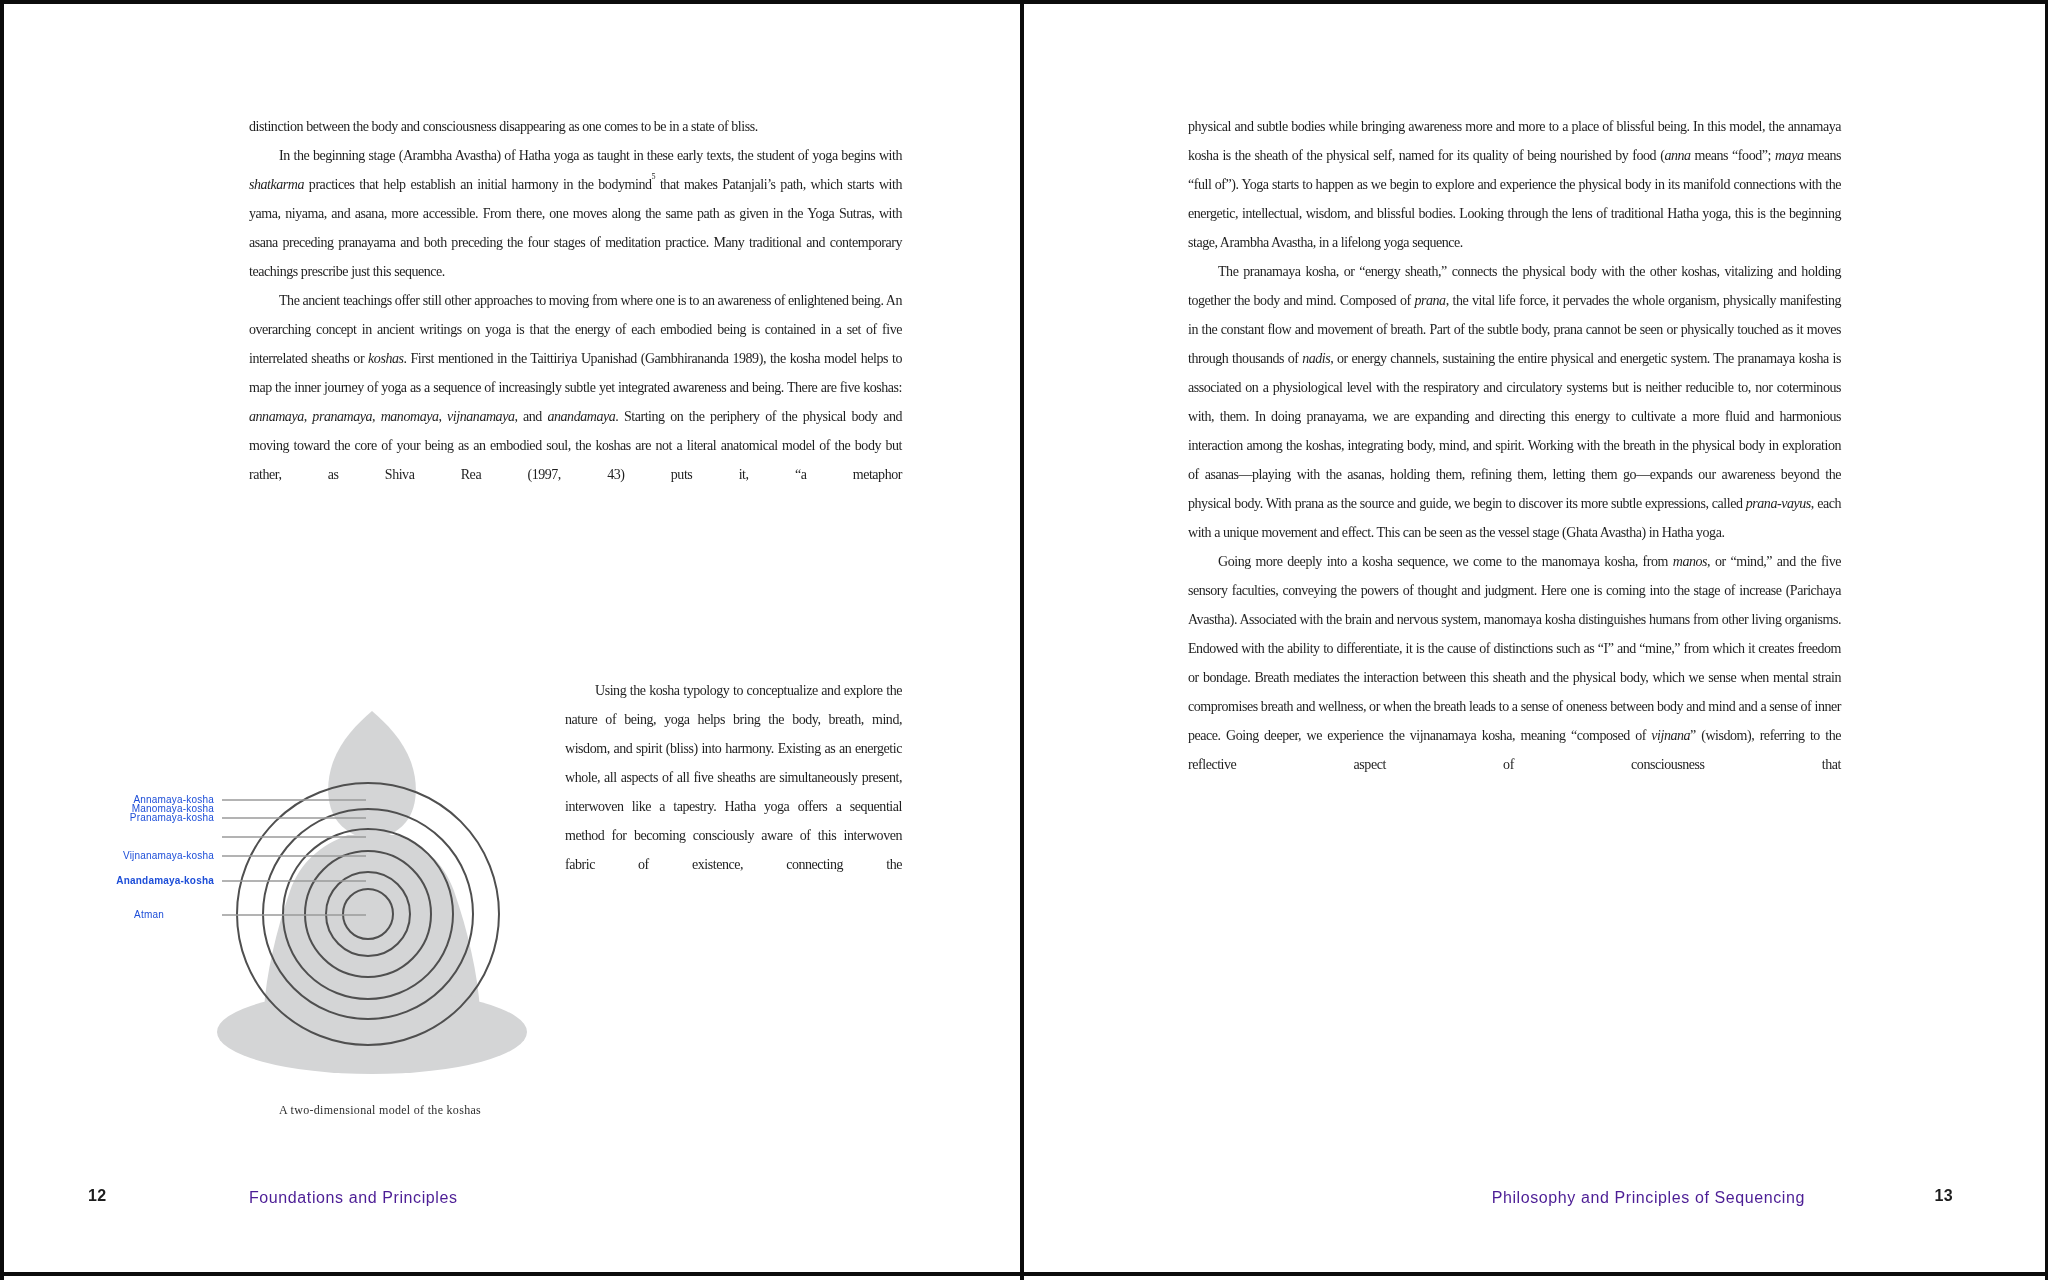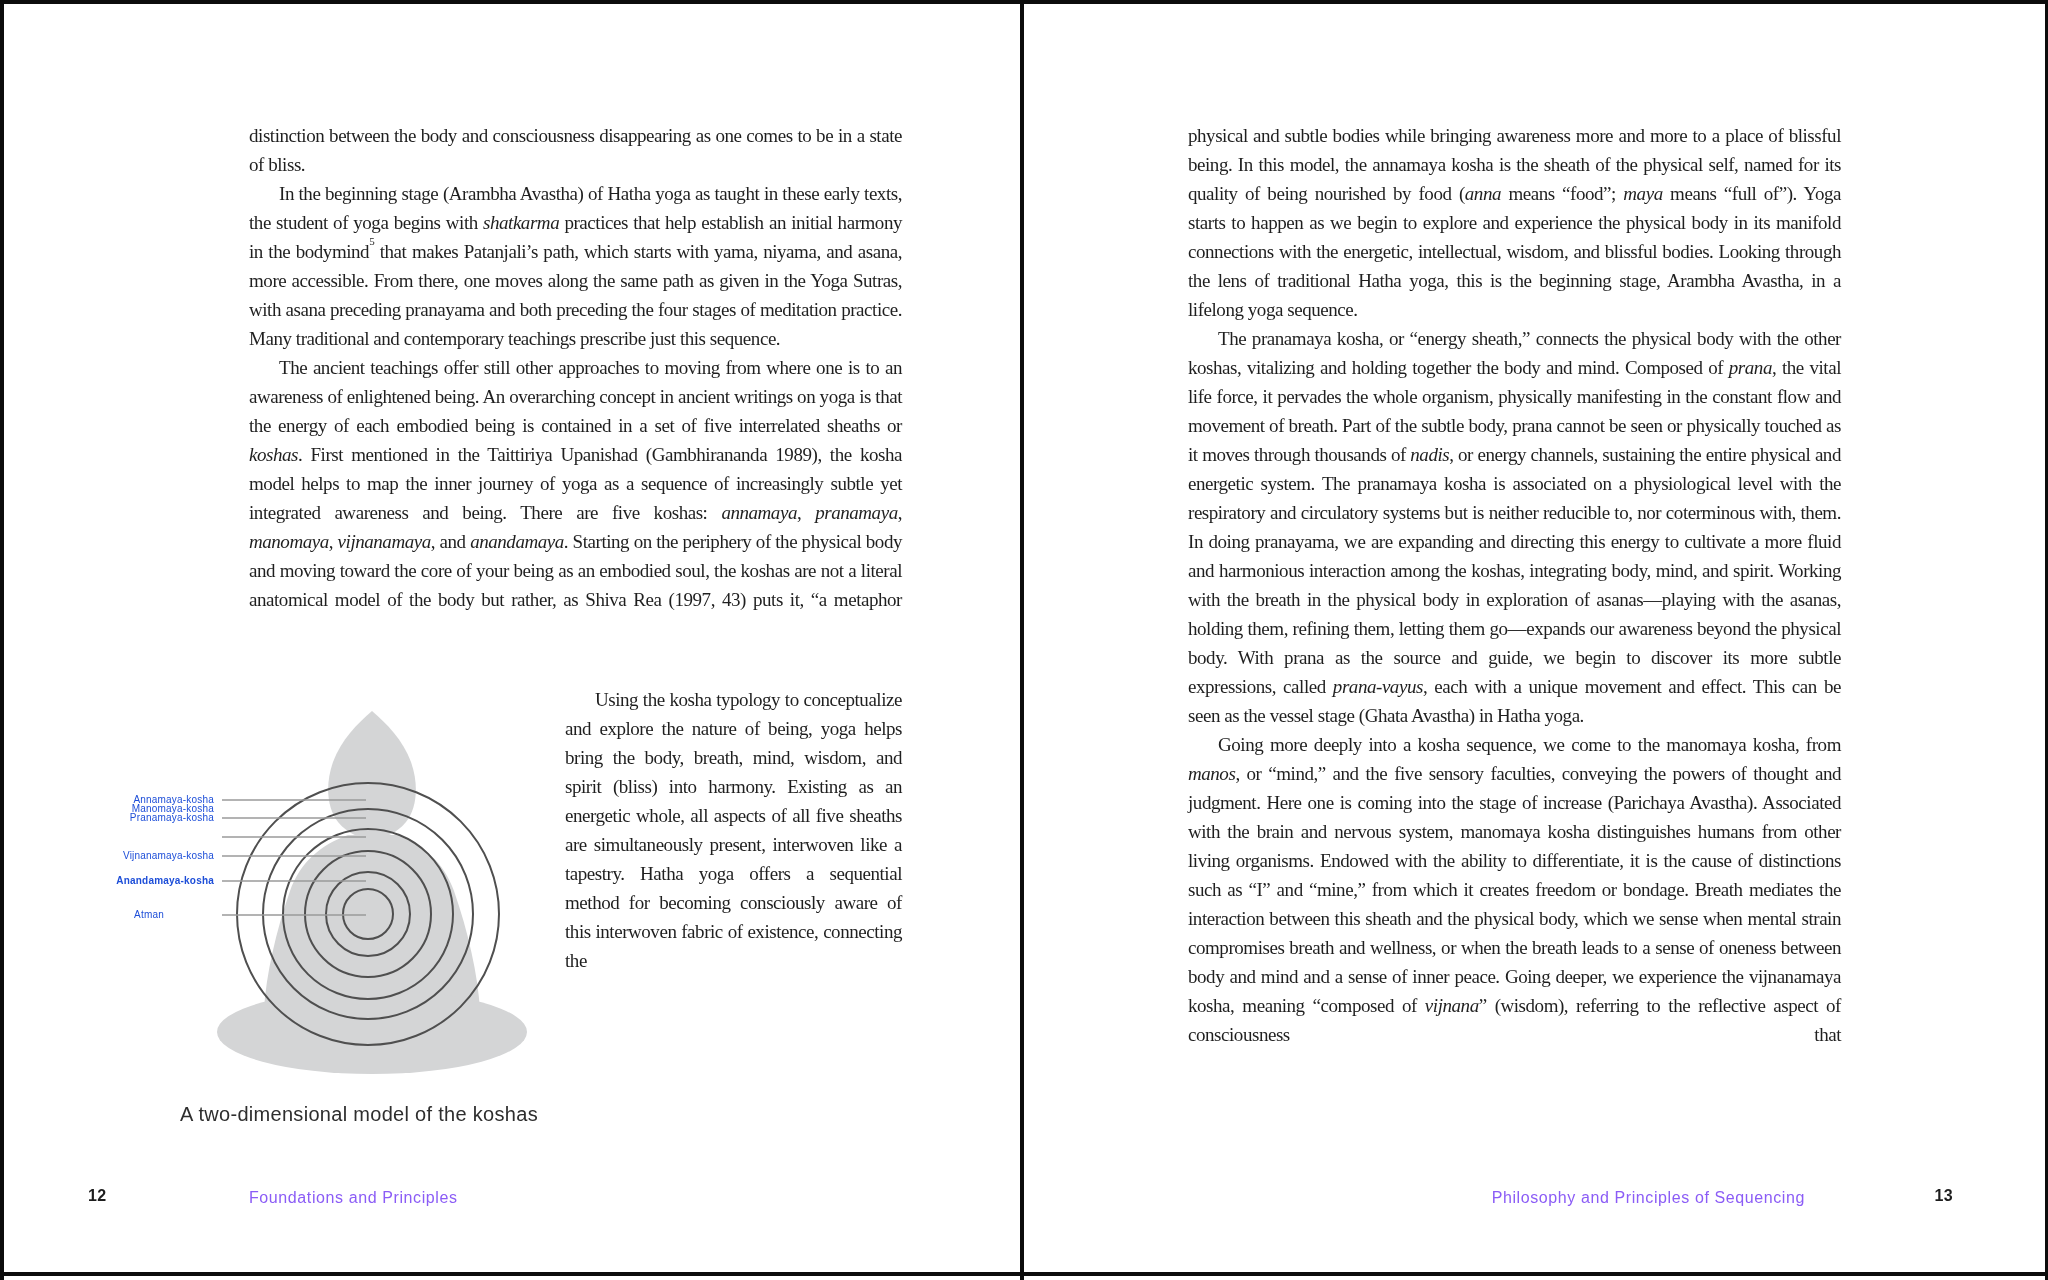--- a/index.html
+++ b/index.html
@@ -6,47 +6,47 @@
   .canvas{position:relative;width:2048px;height:1280px;background:#ffffff;overflow:hidden;
           font-family:"Liberation Serif","DejaVu Serif",serif;color:#1f1f1f;}
   
   .edge{position:absolute;background:#0c0c0c;}
   .edge-top{left:0;top:0;width:2048px;height:4px;}
   .edge-left{left:0;top:0;width:4px;height:1280px;}
   .edge-bottom{left:0;top:1272px;width:2048px;height:4px;}
   .edge-right{left:2045px;top:0;width:3px;height:1280px;}
   .gutter{left:1020px;top:0;width:4px;height:1280px;}
   
-  .textblock{position:absolute;font-size:19px;line-height:29px;letter-spacing:-0.45px;
-             text-align:justify;margin-top:9px;}
+  .textblock{position:absolute;font-size:14px;line-height:29px;letter-spacing:-0.45px;
+             text-align:justify;}
   .textblock p{margin:0;}
   .quote{margin:0 8px 0 61px;}
   .p-first{margin-top:14px;}
   .indent{text-indent:30px;}
   .force-just{text-align-last:justify;}
   .left-text{left:249px;top:112px;width:653px;}
   .left-column{left:565px;top:676px;width:337px;}
   .right-text{left:1188px;top:112px;width:653px;}
   em{font-style:italic;}
   sup{font-size:0.58em;line-height:0;position:relative;top:-0.55em;}
   
   .figure-svg{position:absolute;left:90px;top:695px;}
   .kosha-label{position:absolute;left:84px;width:130px;text-align:right;
                font-family:"Liberation Sans","DejaVu Sans",sans-serif;
                font-size:10px;line-height:18px;letter-spacing:0.2px;color:#1d4ed8;}
   .lbl-0{top:791px;} .lbl-1{top:809px;} .lbl-2{top:800px;}
   .lbl-3{top:847px;} .lbl-4{top:872px;font-weight:bold;} .lbl-5{top:906px;text-align:center;}
-  .caption{position:absolute;left:180px;top:1103px;width:400px;
-           font-family:Liberation Sans, sans-serif;
-           font-size:20px;letter-spacing:0.3px;color:#2e2e2e;}
+  .caption{position:absolute;left:180px;top:1103px;width:400px;text-align:center;
+           font-family:Liberation Serif, serif;
+           font-size:12px;letter-spacing:0.3px;color:#2e2e2e;}
   
   .footer-num{position:absolute;top:1187px;font-family:"Liberation Sans","DejaVu Sans",sans-serif;
               font-size:16px;font-weight:bold;letter-spacing:0.3px;color:#1d1d1d;}
   .footer-title{position:absolute;top:1189px;font-family:"Liberation Sans","DejaVu Sans",sans-serif;
-              font-size:16px;letter-spacing:0.6px;color:#8b5cf6;}
+              font-size:16px;letter-spacing:0.6px;color:#4c1d95;}
   .fnum-left{left:88px;}
   .ftitle-left{left:249px;}
   .ftitle-right{right:243px;}
   .fnum-right{right:95px;}
 </style>
 </head>
 <body>
 
 <div class="canvas">
 

